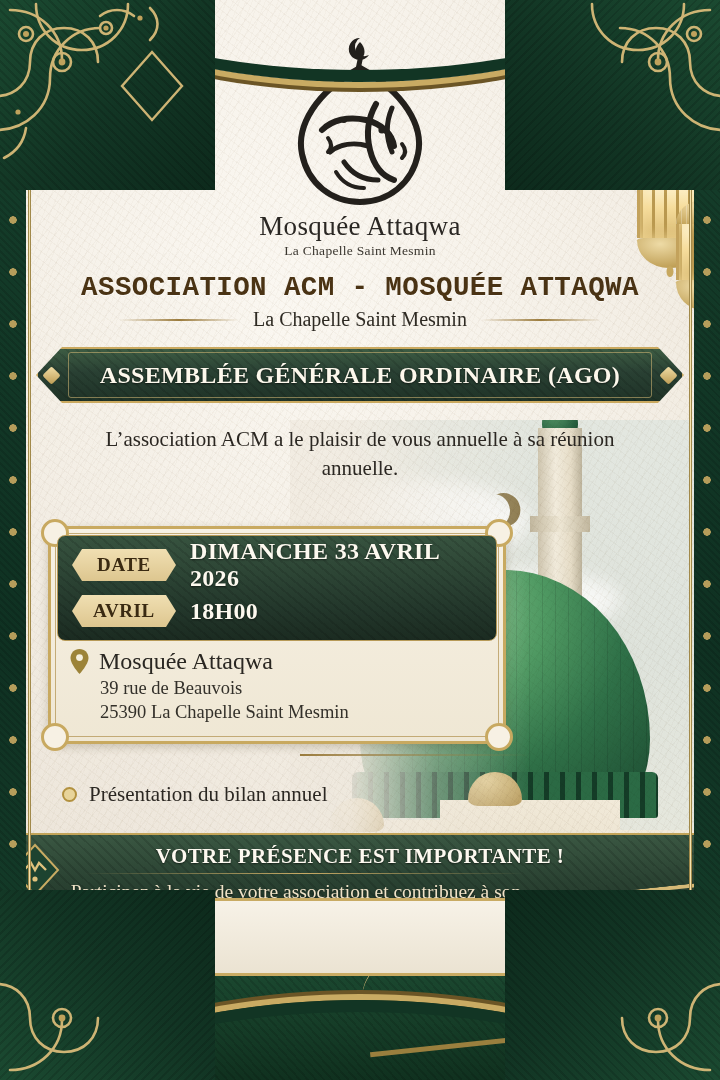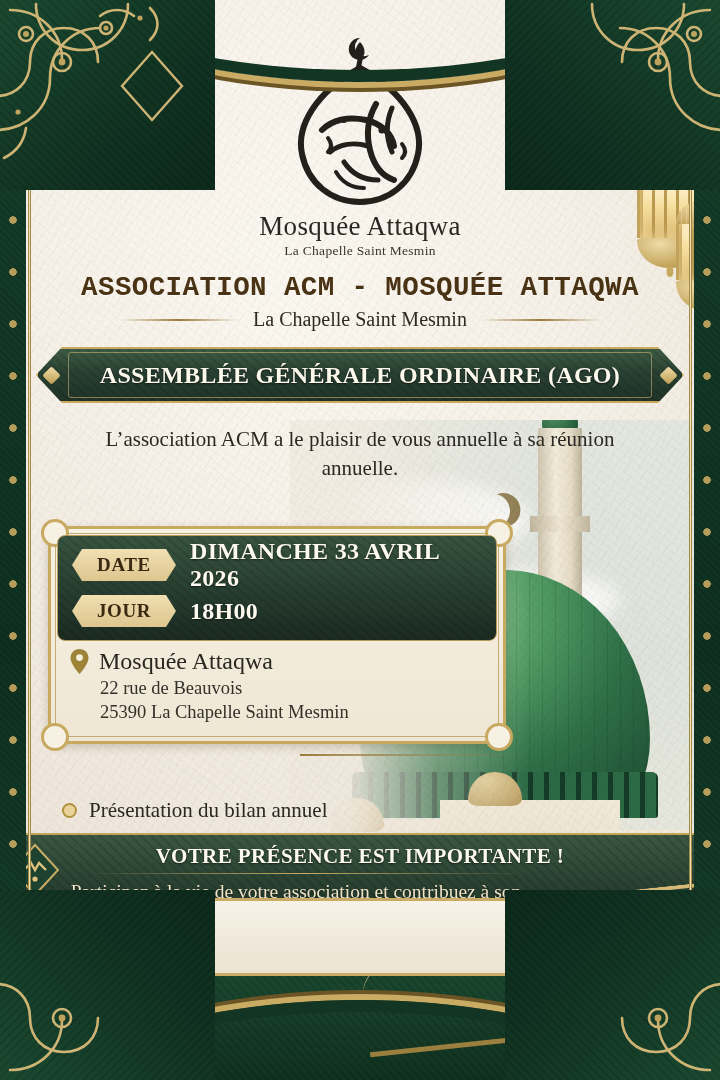--- a/index.html
+++ b/index.html
@@ -210,21 +210,21 @@
     clip-path:polygon(0 50%, 16px 0, calc(100% - 16px) 0, 100% 50%, calc(100% - 16px) 100%, 16px 100%);}
   .odj-txt{position:absolute;inset:0;display:flex;align-items:center;justify-content:center;
     font-size:18.5px;font-weight:700;color:#fcf7eb;letter-spacing:.5px;
     text-shadow:0 1px 2px rgba(0,0,0,.6);}
   .odj-dia{position:absolute;top:50%;width:9px;height:9px;margin-top:-4.5px;transform:rotate(45deg);
     background:linear-gradient(135deg,#f1dda7,#bd9c53);border-radius:2px;}
   .odj-dia.l{left:3px;} .odj-dia.r{right:3px;}
   .odj-tail{position:absolute;left:300px;top:754px;width:230px;height:2px;
     background:linear-gradient(90deg,#9a7c3d,rgba(154,124,61,0));}
   .agenda{position:absolute;left:62px;top:782px;}
-  .ag-item{display:flex;align-items:center;gap:12px;font-size:21px;color:#2b2722;margin-top:16px;}
+  .ag-item{display:flex;align-items:center;gap:12px;font-size:21px;color:#2b2722;}
   .ag-bullet{width:11px;height:11px;border-radius:50%;border:2.5px solid #b2913f;background:#e8d49a;flex:none;}
 
   
   .bottom{position:absolute;left:26px;top:833px;width:668px;height:96px;
     background:
       repeating-linear-gradient(44deg, rgba(0,0,0,.12) 0 2px, transparent 2px 7px),
       linear-gradient(180deg,#3a5742 0%,#2a4232 48%,#1f3126 100%);
     border-top:2px solid #c2a459;}
   .bottom-title{position:absolute;left:0;right:0;top:9px;text-align:center;font-size:21px;font-weight:700;
     color:#fdf9f0;letter-spacing:.4px;text-shadow:0 1px 2px rgba(0,0,0,.6);}
@@ -348,36 +348,36 @@
     <div class="scroll-c sc-tr"></div>
     <div class="scroll-c sc-bl"></div>
     <div class="scroll-c sc-br"></div>
 
     <div class="card-green">
       <div class="row row1">
         <span class="tag">DATE</span>
         <span class="val">DIMANCHE 33 AVRIL 2026</span>
       </div>
       <div class="row row2">
-        <span class="tag">JOUR</span>
+        <span class="tag">AVRIL</span>
         <span class="val">18H00</span>
       </div>
     </div>
 
     <div class="addr">
       <div class="addr-top">
         <span class="pin">
           <svg viewBox="0 0 19 25" width="19" height="25" aria-hidden="true">
             <path d="M9.5 0 C4.3 0 0.5 3.9 0.5 9 C0.5 15.4 9.5 25 9.5 25 C9.5 25 18.5 15.4 18.5 9 C18.5 3.9 14.7 0 9.5 0 Z" fill="#9c8338"></path>
             <circle cx="9.5" cy="8.6" r="3.4" fill="#f5efdd"></circle>
           </svg>
         </span>
         <span class="addr-name">Mosquée Attaqwa</span>
       </div>
-      <div class="addr-l">22 rue de Beauvois</div>
+      <div class="addr-l">39 rue de Beauvois</div>
       <div class="addr-l">25390 La Chapelle Saint Mesmin</div>
     </div>
   </div>
 
   <div class="odj-tail"></div>
   <div class="agenda">
     <div class="ag-item">
       <span class="ag-bullet"></span>
       <span>Présentation du bilan annuel</span>
     </div>

